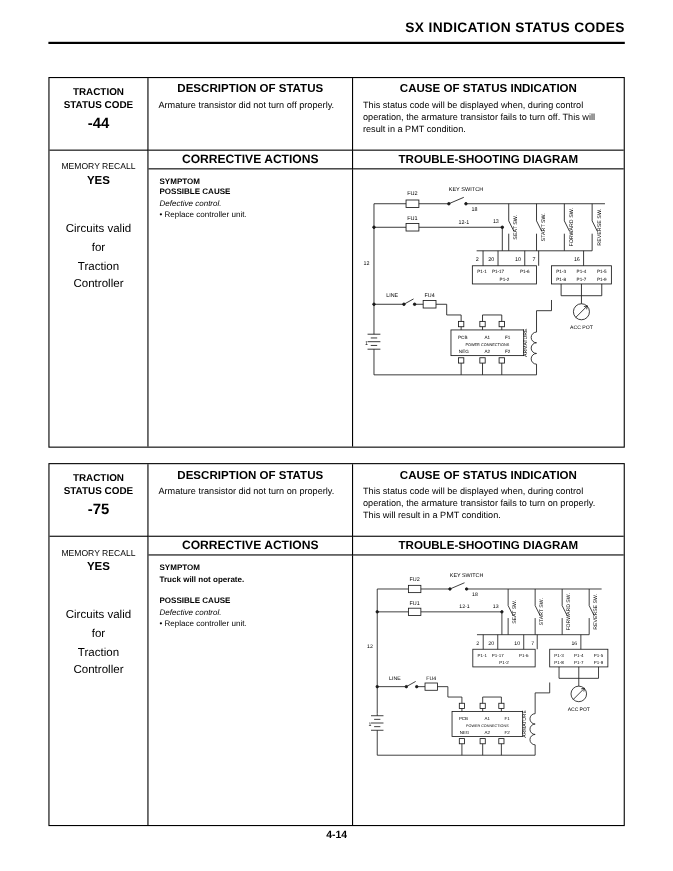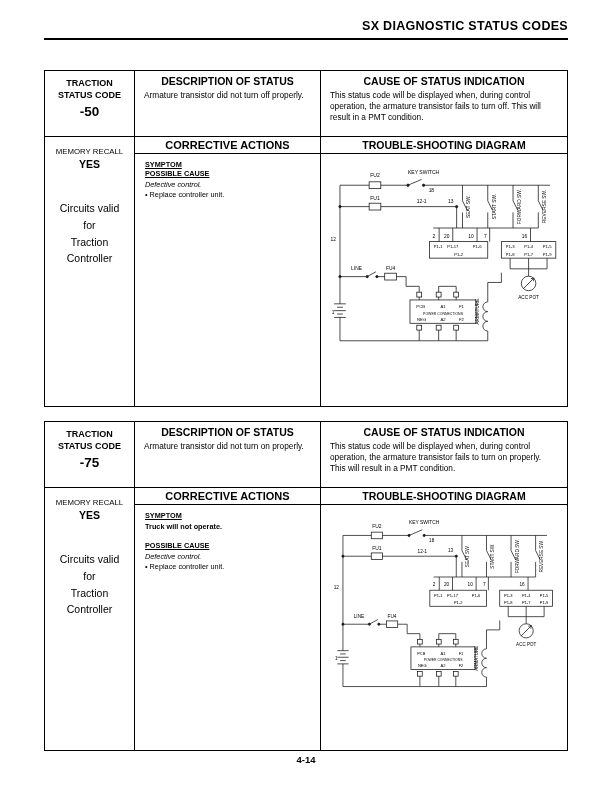--- a/index.html
+++ b/index.html
@@ -35,47 +35,47 @@
   .memory-cell { grid-row:2 / 4; border-right:1px solid #000; text-align:center; padding-top:10px; }
   .mem-label { font-size:7.8px; }
   .mem-val { font-size:10.5px; font-weight:bold; margin-top:2px; }
   .circuits { margin-top:30px; font-size:10.5px; line-height:1.6; }
   .circuits span { display:block; }
 
   .corr-head { border-right:1px solid #000; border-bottom:1px solid #000; text-align:center; font-weight:bold; font-size:11px; padding-top:2px; }
   .diag-head { border-bottom:1px solid #000; text-align:center; font-weight:bold; font-size:10.5px; padding-top:2px; }
 
   .corr-body { border-right:1px solid #000; padding:6px 10px; }
-  .sym-label { font-size:7.3px; font-weight:bold; text-decoration:underline; }
+  .sym-label { font-size:7.3px; font-weight:bold; }
   .sym-text { font-size:7.3px; font-weight:bold; line-height:1.35; margin:2px 0 9px 0; }
   .pc-text { font-size:7.3px; font-style:italic; margin-top:2px; }
   .remedy { font-size:7.3px; margin-top:1px; }
 
   .diag-body { padding:4px 3px 3px 3px; display:flex; justify-content:center; align-items:flex-start; }
   .diag-body svg { width:100%; height:100%; }
 
   .footer { position:absolute; top:754px; left:0; right:0; text-align:center; font-size:9.5px; font-weight:bold; }
 </style>
 </head>
 <body>
 
 <div class="content">
 
   <div class="header">
-    <span class="title">SX DIAGNOSTIC STATUS CODES</span>
+    <span class="title">SX INDICATION STATUS CODES</span>
     <div class="rule"></div>
   </div>
 
   <section class="tbl t1">
     <div class="cell code-cell">
       <div class="code-label">
         <span>TRACTION</span><br>
         <span>STATUS CODE</span>
       </div>
-      <div class="code-num">-50</div>
+      <div class="code-num">-44</div>
     </div>
     <div class="cell desc-cell">
       <div class="col-head">DESCRIPTION OF STATUS</div>
       <div class="body-text">Armature transistor did not turn off properly.</div>
     </div>
     <div class="cell cause-cell">
       <div class="col-head">CAUSE OF STATUS INDICATION</div>
       <div class="body-text">This status code will be displayed when, during control operation, the armature transistor fails to turn off. This will result in a PMT condition.</div>
     </div>
     <div class="cell memory-cell">

